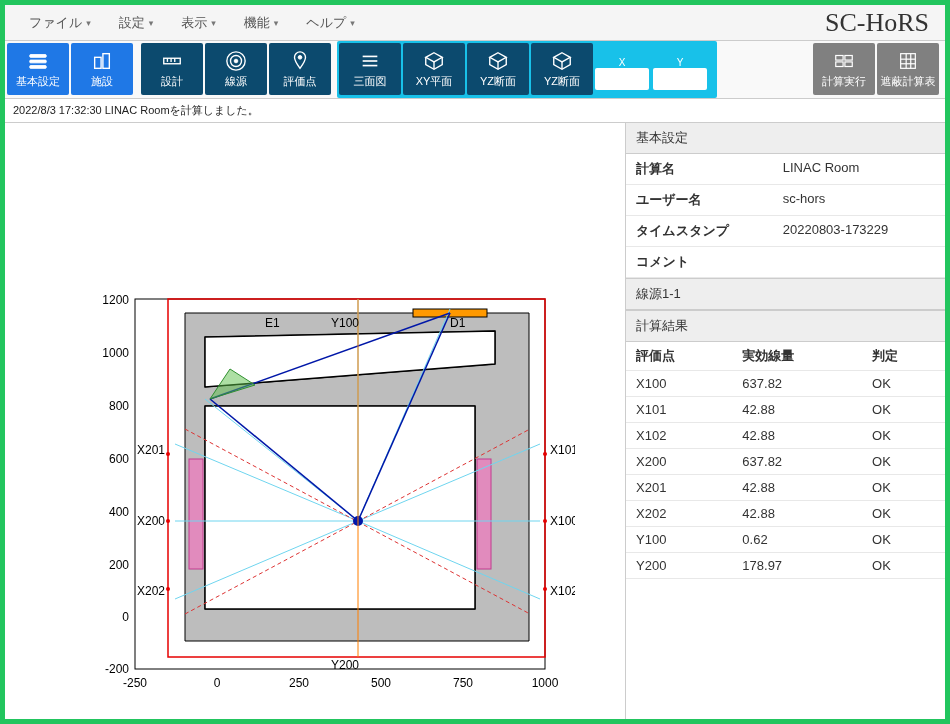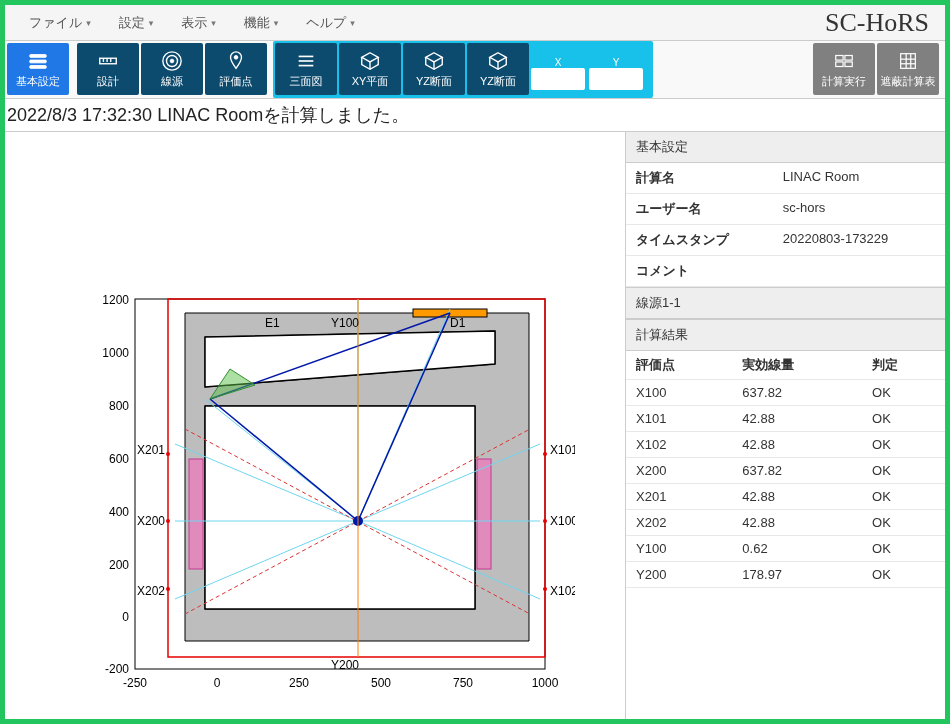--- a/index.html
+++ b/index.html
@@ -82,23 +82,23 @@
   }
   .coord-col { display:flex; flex-direction:column; align-items:center; }
   .coord-col label { font-size:10px; color:#fff; }
   .coord-col input {
     width: 54px; height: 22px; border: none; background:#fff;
     border-radius: 2px; padding:0 4px; font-size:12px;
   }
   .spacer { flex:1; }
   
   .statusline {
-    padding: 4px 2px;
+    padding: 4px 8px;
     border-bottom: 1px solid #ccc;
-    font-size: 18px;
+    font-size: 11px;
     color: #222;
   }
   
   .content {
     flex:1; display:flex; overflow:hidden;
   }
   .canvas-area {
     width: 620px;
     display:flex; align-items:flex-end; justify-content:center;
     padding-top: 30px;
@@ -177,20 +177,27 @@
 
   <div class="toolbar">
     <div class="tool-group">
       <div class="tool-btn blue">
         <svg viewBox="0 0 24 24">
             <rect x="3" y="5" width="18" height="3" rx="1"></rect>
             <rect x="3" y="11" width="18" height="3" rx="1"></rect>
             <rect x="3" y="17" width="18" height="3" rx="1"></rect>
           </svg>
         <span>基本設定</span>
+      </div>
+      <div class="tool-btn blue">
+        <svg viewBox="0 0 24 24">
+            <rect x="4" y="8" width="7" height="12" fill="none" stroke-width="1.5"></rect>
+            <rect x="13" y="4" width="7" height="16" fill="none" stroke-width="1.5"></rect>
+          </svg>
+        <span>施設</span>
       </div>
     </div>
     <div class="tool-group">
       <div class="tool-btn green">
         <svg viewBox="0 0 24 24">
             <rect x="3" y="9" width="18" height="6" fill="none" stroke-width="1.5"></rect>
             <line x1="7" y1="9" x2="7" y2="13" stroke-width="1.5"></line>
             <line x1="11" y1="9" x2="11" y2="13" stroke-width="1.5"></line>
             <line x1="15" y1="9" x2="15" y2="13" stroke-width="1.5"></line>
           </svg>

